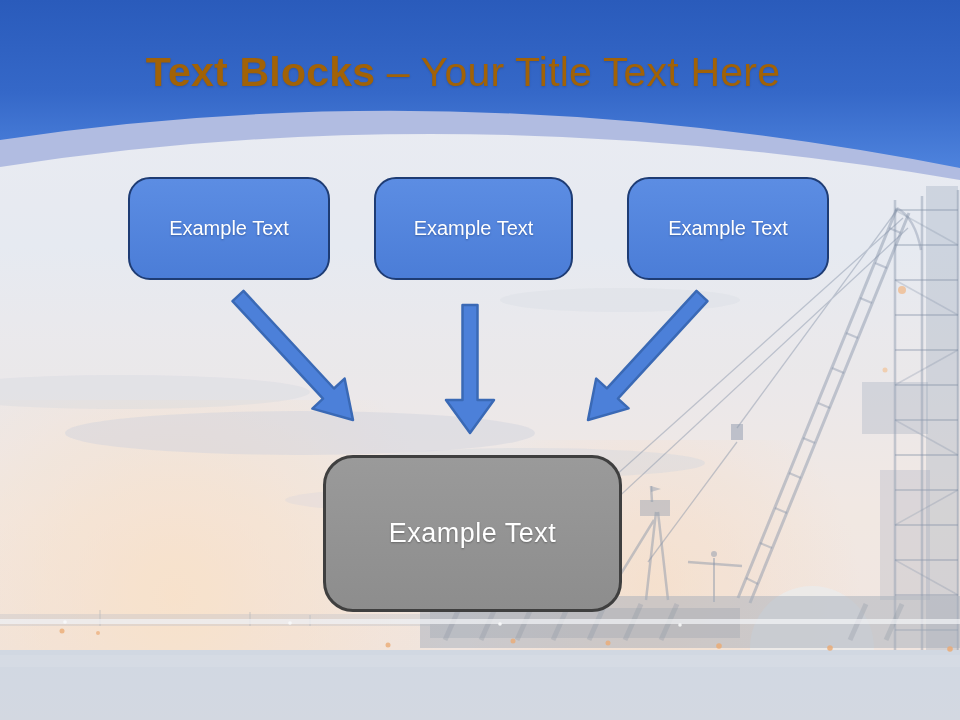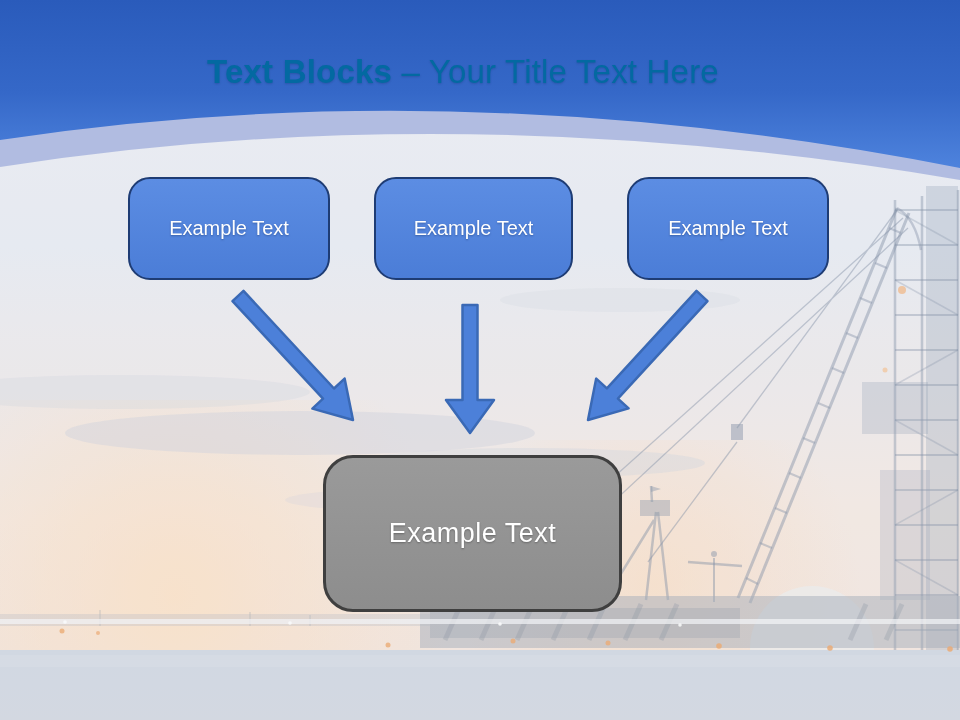--- a/index.html
+++ b/index.html
@@ -4,21 +4,21 @@
 <style>
   html,body{margin:0;padding:0;background:#ffffff;}
   #slide{
     position:relative;width:960px;height:720px;overflow:hidden;
     font-family:"Liberation Sans",sans-serif;background:#E9ECF2;
   }
   #slide svg{position:absolute;left:0;top:0;display:block;}
   
   #title{
     position:absolute;left:0;top:52px;width:926px;text-align:center;
-    color:#0369a1;font-size:33px;line-height:40px;z-index:5;
+    color:#a16207;font-size:41px;line-height:40px;z-index:5;
     text-shadow:0 1px 2px rgba(20,40,90,.25);letter-spacing:.2px;white-space:nowrap;
   }
   #title .t-bold{font-weight:bold;}
   
   .block{
     position:absolute;z-index:6;display:flex;align-items:center;justify-content:center;
     width:202px;height:103px;box-sizing:border-box;
     background:linear-gradient(180deg,#5C8DE3 0%,#4B7DD7 100%);
     border:2.5px solid #1E3C74;border-radius:22px;
     color:#FFFFFF;font-size:20px;text-shadow:0 1px 2px rgba(10,30,70,.35);

